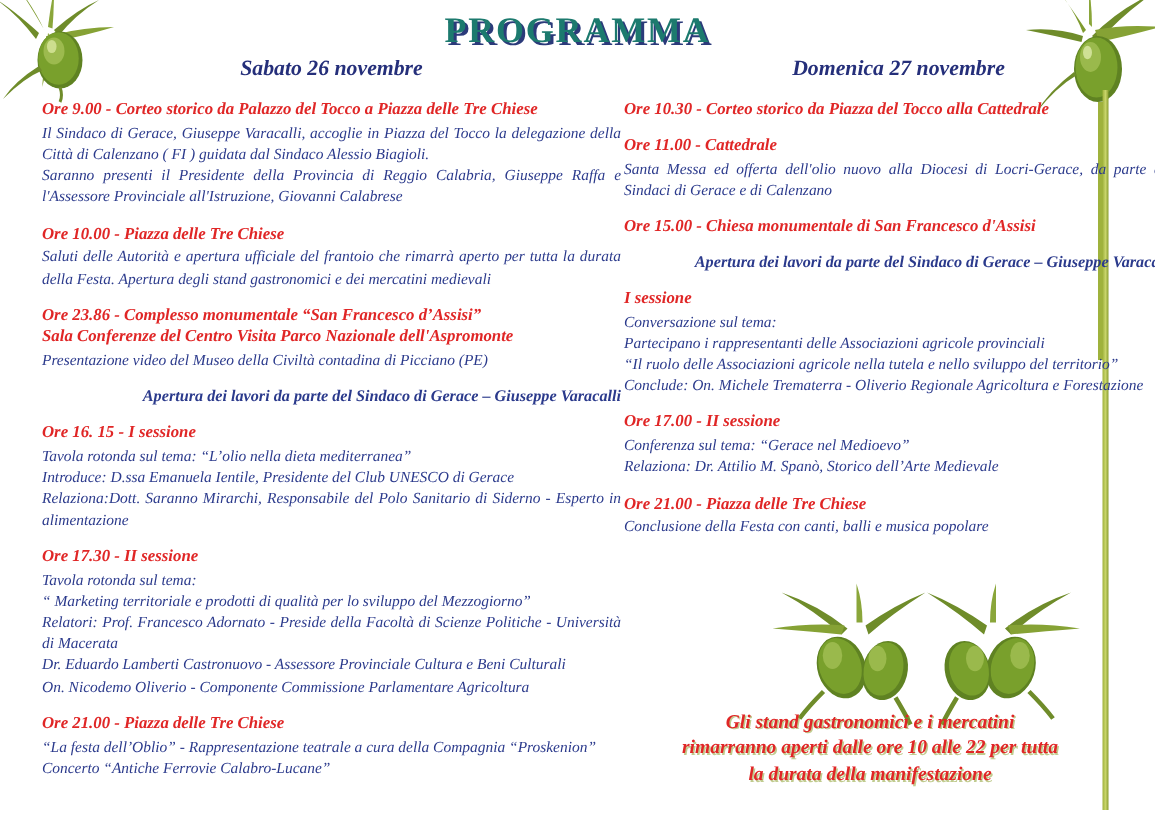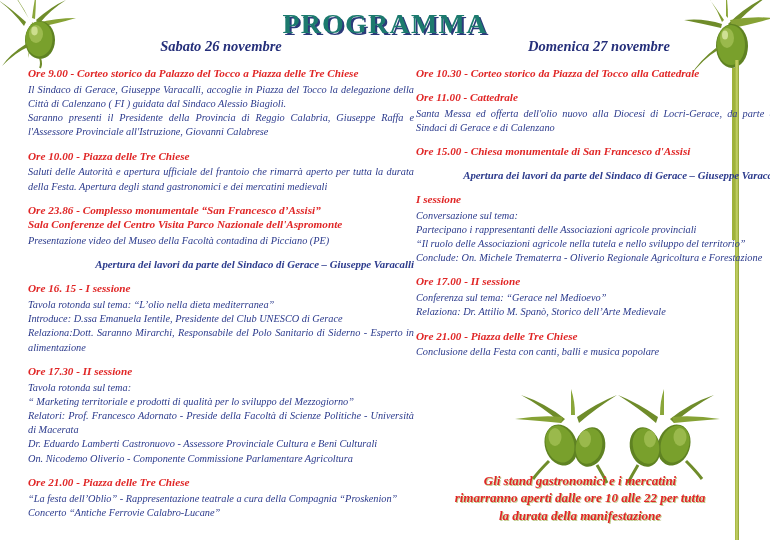--- a/index.html
+++ b/index.html
@@ -22,21 +22,21 @@
   #olive-top-left  { left:-4px;  top:-8px;  width:96px;  height:108px; }
   #olive-top-right { left:676px; top:-10px; width:100px; height:250px; }
   #olive-top-right-stem { left:735px; top:60px; width:4px; height:480px;
       background:linear-gradient(to right,#9fb23c,#c8d46a,#8a9e30); }
   #olive-cluster-pair { left:505px; top:385px; width:225px; height:115px; }
 
   
   #title {
     position:absolute; top:8px; left:0; width:770px;
     text-align:center;
-    font-size:28px;
+    font-size:24px;
     font-weight:bold;
     letter-spacing:1.2px;
     color:#1c7a6e;
     text-shadow:2px 2px 0 #2b3a7a;
     font-family:"Liberation Serif", serif;
   }
 
   
   .col { position:absolute; top:38px;margin-left:20px; }
   #col-left  { left:8px;   width:386px; }
@@ -192,21 +192,21 @@
           <div class="t-body just">
             <p>Saluti delle Autorità e apertura ufficiale del frantoio che rimarrà aperto per tutta la durata della Festa. Apertura degli stand gastronomici e dei mercatini medievali</p>
           </div>
         </div>
         <div class="block">
           <div class="t-head two-line">
             <div>Ore 23.86 - Complesso monumentale “San Francesco d’Assisi”</div>
             <div>Sala Conferenze del Centro Visita Parco Nazionale dell'Aspromonte</div>
           </div>
           <div class="t-body just">
-            <p>Presentazione video del Museo della Facoltà contadina di Picciano (PE)</p>
+            <p>Presentazione video del Museo della Civiltà contadina di Picciano (PE)</p>
           </div>
         </div>
         <div class="block">
           <div class="standalone-bold">Apertura dei lavori da parte del Sindaco di Gerace – Giuseppe Varacalli</div>
         </div>
         <div class="block">
           <div class="t-head">
             <div>Ore 16. 15 - I sessione</div>
           </div>
           <div class="t-body just">

